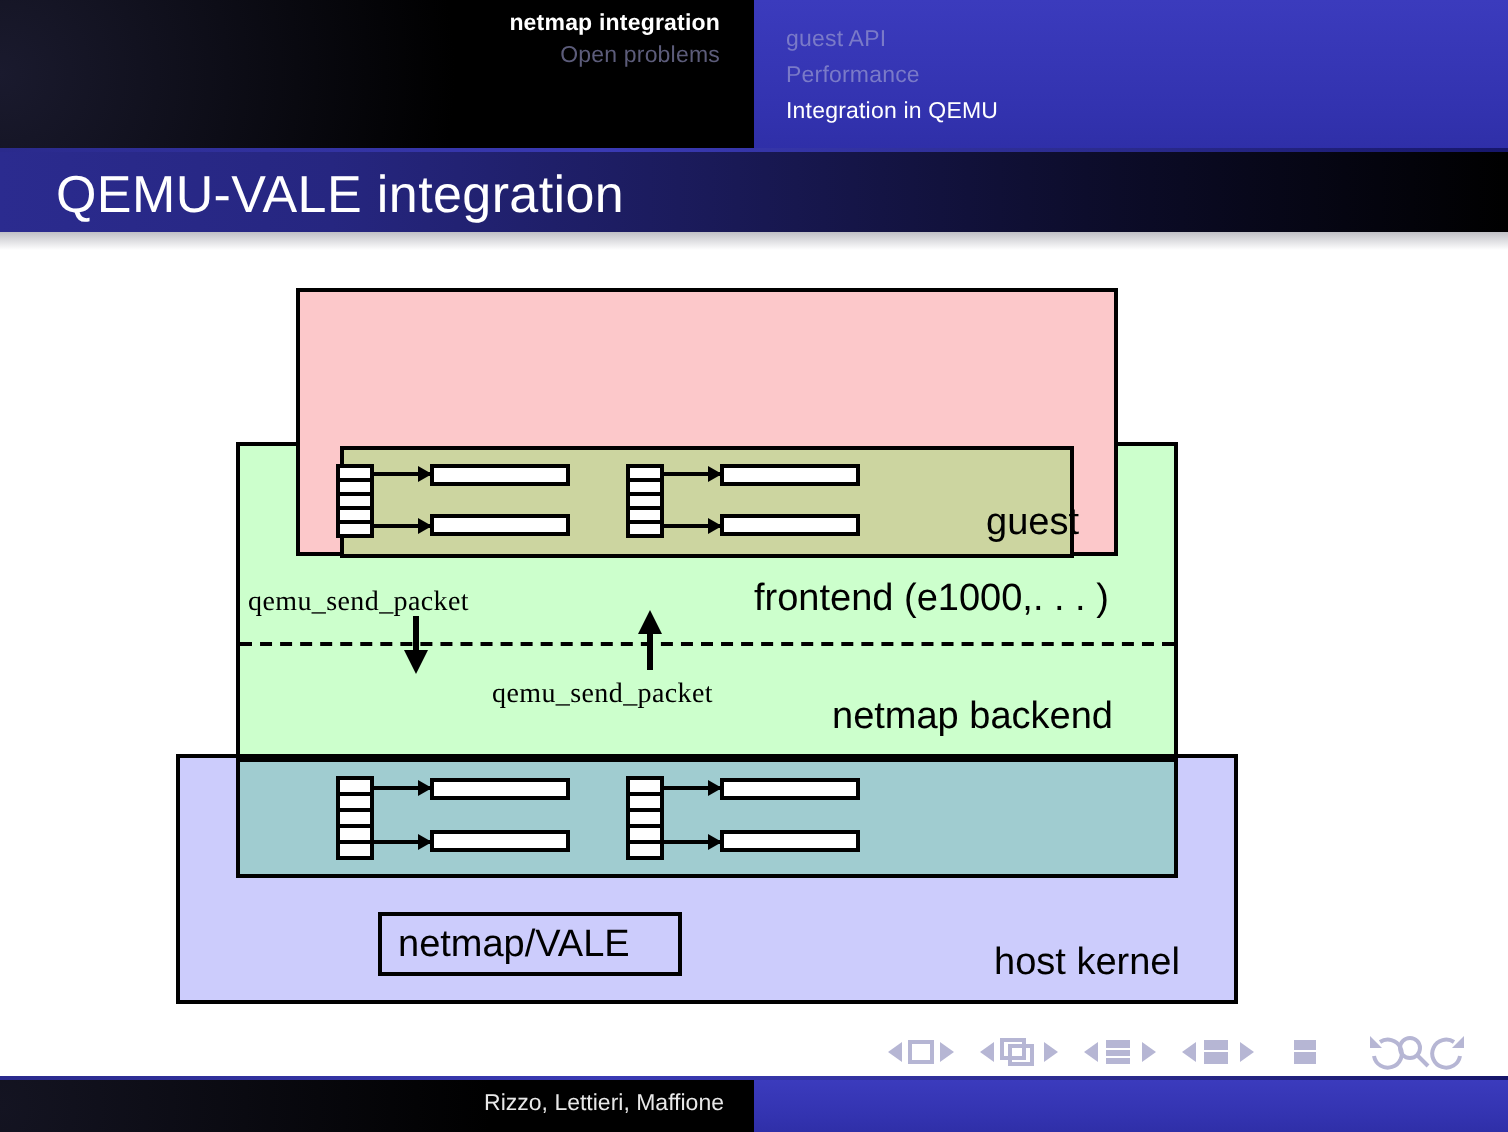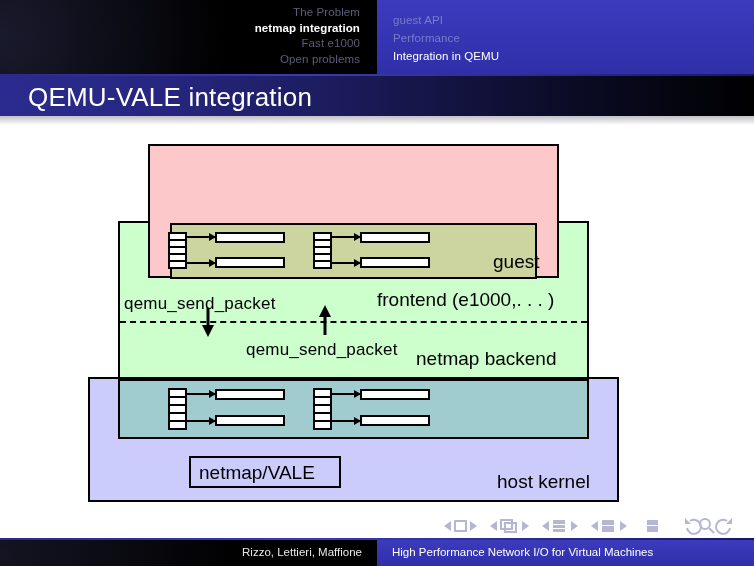--- a/index.html
+++ b/index.html
@@ -119,22 +119,22 @@
     white-space: nowrap;
     z-index: 5;
   }
   #lbl-guest    { left: 493px; top: 126px; }
   #lbl-frontend { left: 377px; top: 164px; }
   #lbl-backend  { left: 416px; top: 223px; }
   #lbl-host     { left: 497px; top: 346px; }
 
   .mono {
     position: absolute;
-    font-family: Liberation Sans, sans-serif;
-    font-size: 17px;
+    font-family: Liberation Serif, serif;
+    font-size: 14px;
     color: #000000;
     white-space: nowrap;
     z-index: 5;
     letter-spacing: 0.2px;
   }
   #mono-top { left: 124px; top: 169px; }
   #mono-bot { left: 246px; top: 215px; }
 
   
   .dashline {
@@ -197,23 +197,21 @@
 </head>
 <body>
 
 <div id="slide">
 
   <div class="headbar">
     <div class="sec-left"></div>
     <div class="sec-right"></div>
 
     <div class="navcol-left">
-      <div class="navitem">The Problem</div>
       <div class="navitem active">netmap integration</div>
-      <div class="navitem">Fast e1000</div>
       <div class="navitem">Open problems</div>
     </div>
 
     <div class="navcol-right">
       <div class="navitem">guest API</div>
       <div class="navitem">Performance</div>
       <div class="navitem active">Integration in QEMU</div>
     </div>
   </div>
   <div class="headrule"></div>
@@ -415,16 +413,15 @@
       </g>
     </svg>
   </div>
 
   <div class="footrule"></div>
 
   <div class="footbar">
     <div class="f-left"></div>
     <div class="f-right"></div>
     <div class="f-left-text">Rizzo, Lettieri, Maffione</div>
-    <div class="f-right-text">High Performance Network I/O for Virtual Machines</div>
   </div>
 
 </div>
 
 </body></html>

